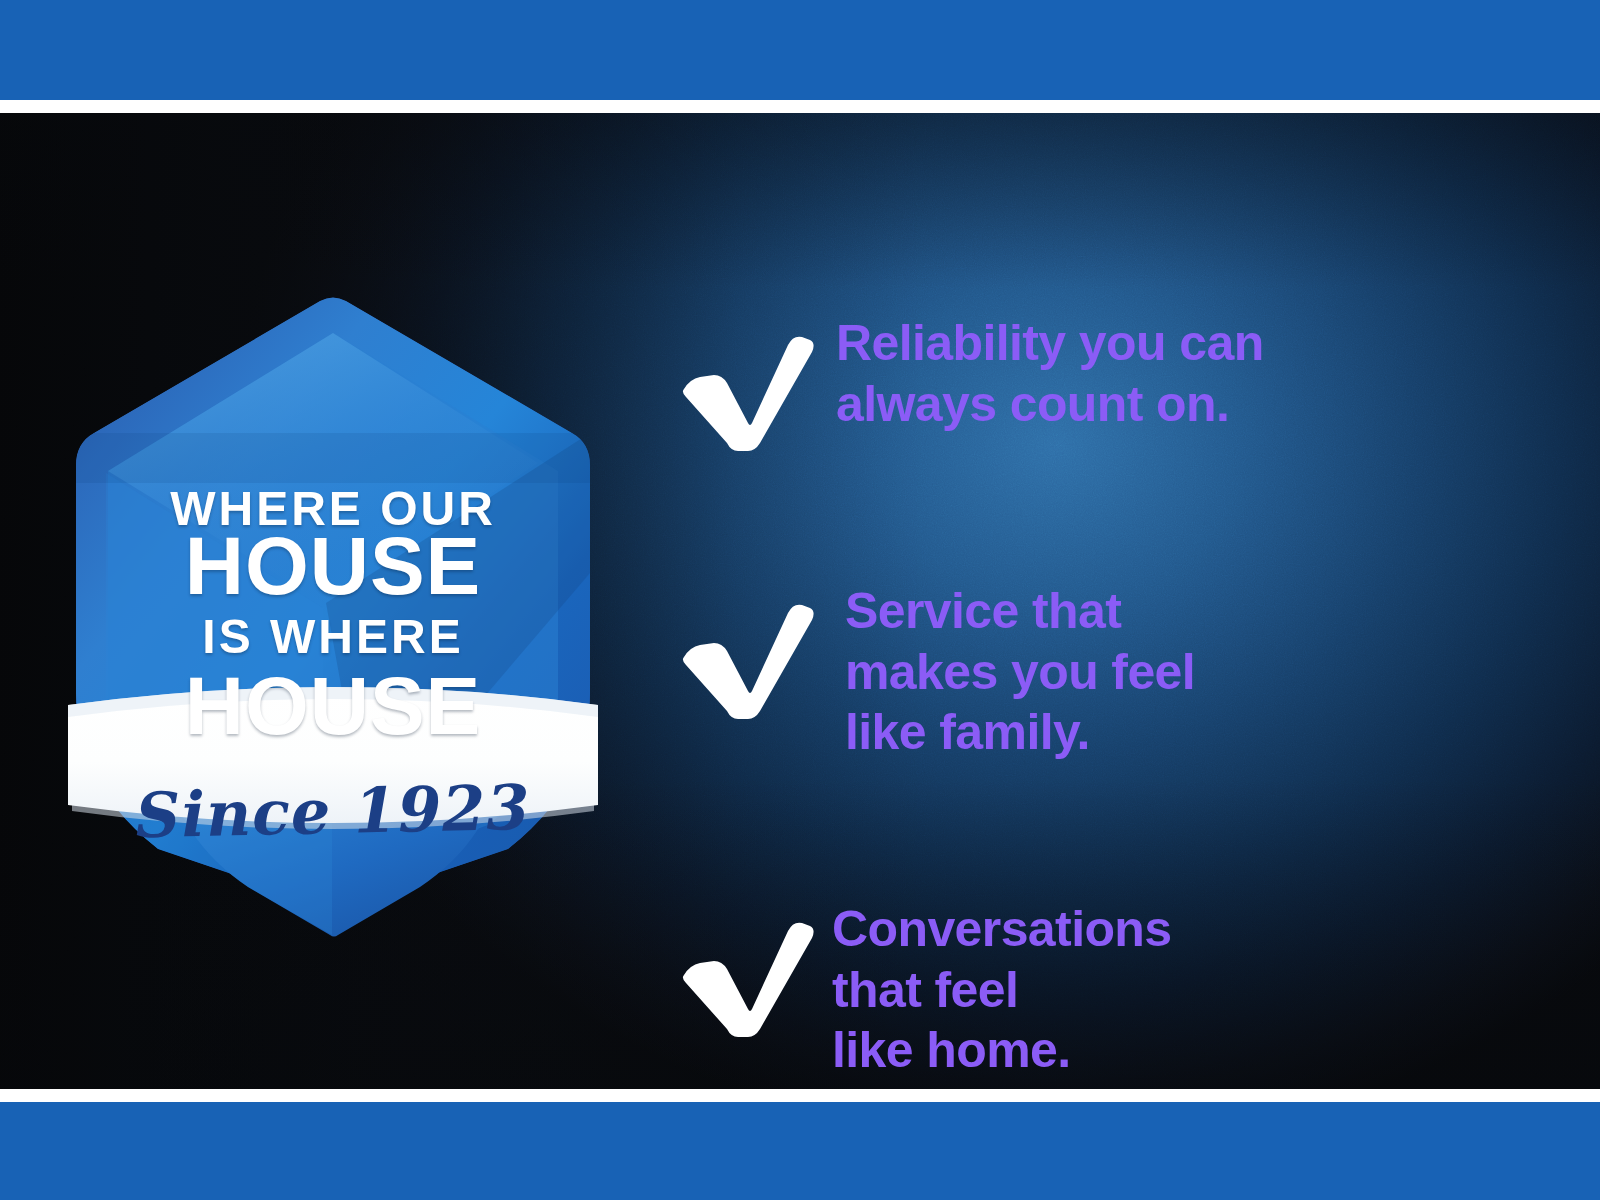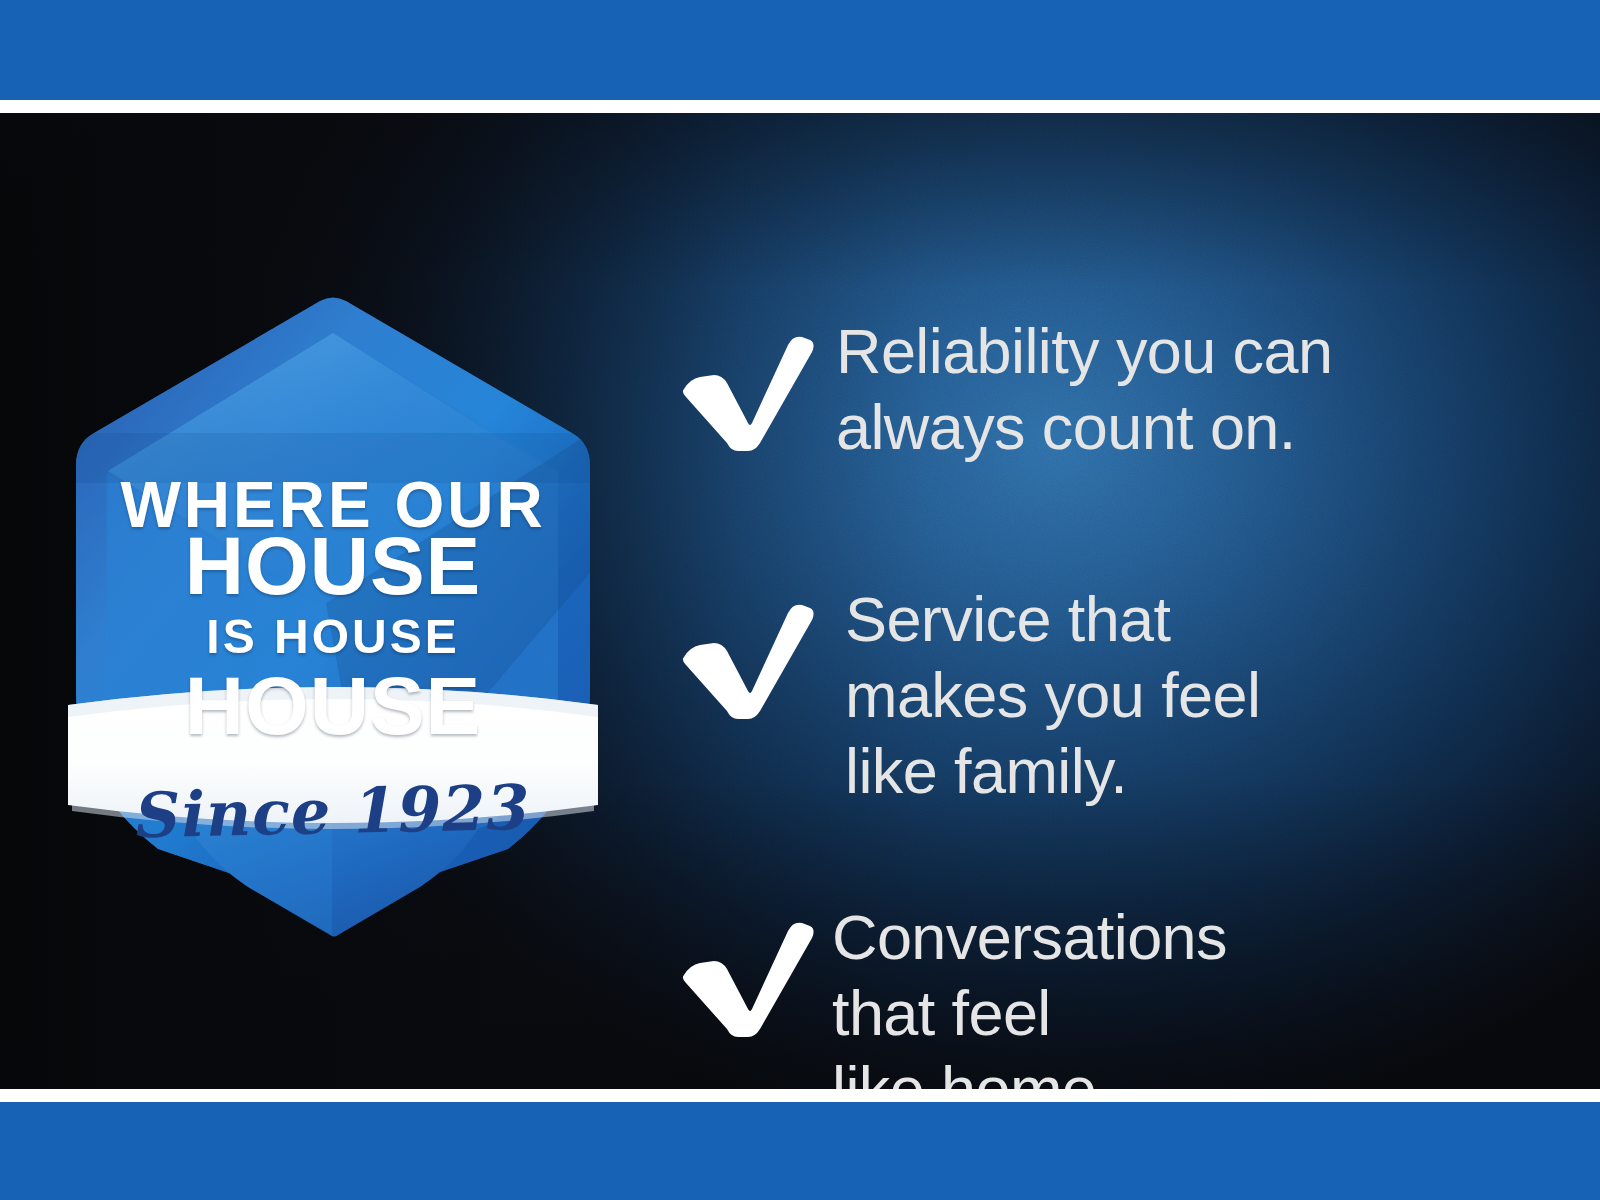--- a/index.html
+++ b/index.html
@@ -108,21 +108,21 @@
     left: 0;
     width: 530px;
     text-align: center;
     color: #ffffff;
     font-family: "Liberation Sans", sans-serif;
     font-weight: bold;
     letter-spacing: 0.5px;
     line-height: 1;
     text-shadow: 0 2px 3px rgba(6,22,48,.30);
   }
-  .bt-where { top: 200px; font-size: 64px; letter-spacing: 3px; transform: scaleX(1.0); }
+  .bt-where { top: 212px; font-size: 48px; letter-spacing: 3px; transform: scaleX(1.0); }
   .bt-house1{ top: 252px; font-size: 82px; letter-spacing: 1px; }
   .bt-isyour{ top: 340px; font-size: 48px; letter-spacing: 3px; }
   .bt-house2{ top: 392px; font-size: 82px; letter-spacing: 1px; }
 
   .badge-since {
     position: absolute;
     left: 0;
     top: 502px;
     width: 530px;
     text-align: center;
@@ -158,24 +158,24 @@
     width: 140px;
     height: 120px;
   }
   .check svg { display: block; width: 100%; height: 100%; }
 
   .btext {
     position: absolute;
     left: 168px;
     top: 0;
     width: 700px;
-    color: #e5e5e5;
+    color: #8b5cf6;
     font-family: "Liberation Sans", sans-serif;
-    font-weight: normal;
-    font-size: 63px;
+    font-weight: bold;
+    font-size: 50px;
     line-height: 1.21;
     letter-spacing: -0.6px;
     white-space: pre-line;
   }
   .bullet.b1 .btext { left: 168px; }
   .bullet.b2 .btext { left: 177px; }
   .bullet.b3 .btext { left: 164px; }
 </style>
 </head>
 <body>
@@ -288,21 +288,21 @@
 
         <g>
           <path d="M 4,436 Q 265,400 526,436 L 526,538 Q 265,574 4,538 Z" fill="#cfd9e4" opacity="0.55"></path>
           <path d="M 0,432 Q 265,396 530,432 L 530,532 Q 265,568 0,532 Z" fill="url(#ribbonGrad)"></path>
           <path d="M 0,432 Q 265,396 530,432 L 530,444 Q 265,408 0,444 Z" fill="#e3ebf3" opacity="0.6"></path>
         </g>
       </svg>
 
       <div class="badge-text bt-where">WHERE OUR</div>
       <div class="badge-text bt-house1">HOUSE</div>
-      <div class="badge-text bt-isyour">IS HOUSE</div>
+      <div class="badge-text bt-isyour">IS WHERE</div>
       <div class="badge-text bt-house2">HOUSE</div>
       <div class="badge-since">Since 1923</div>
     </div>
 
     <div id="bullets">
 
       <div class="bullet b1">
         <div class="check">
           <svg viewBox="0 0 140 120">
             <path d="M 8,58 Q 14,48 24,46 L 38,44 Q 46,44 51,52 L 72,92 Q 74,96 76,92

